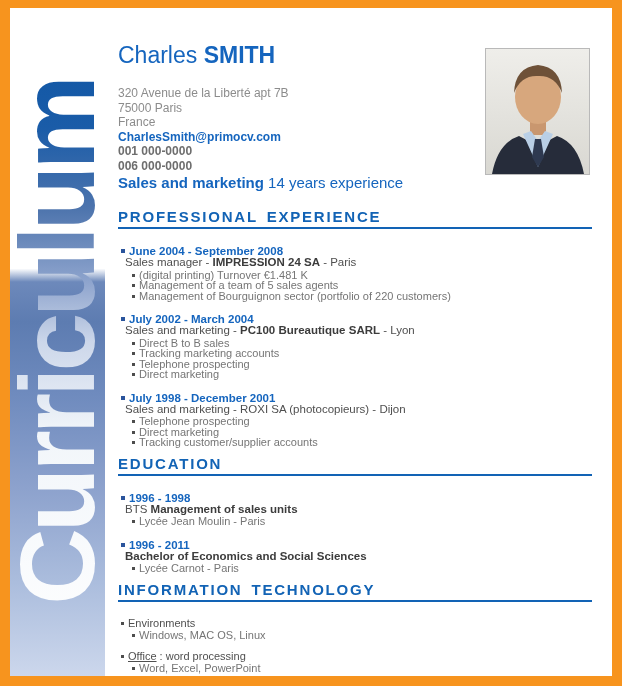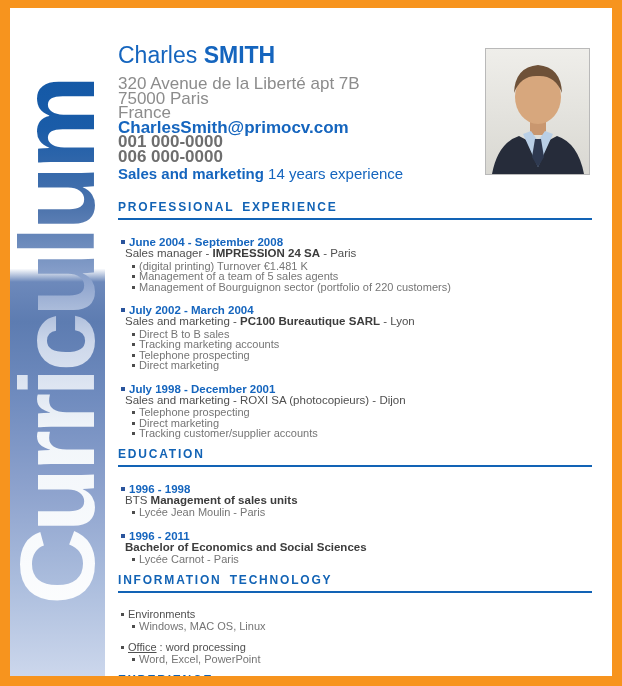--- a/index.html
+++ b/index.html
@@ -37,38 +37,38 @@
     -webkit-background-clip: text; background-clip: text; color: transparent;
   }
 
   
   .main { position: absolute; left: 108px; top: 8px; width: 474px; }
 
   .name { margin: 26px 0 0; font-size: 23px; line-height: 26px;
           font-weight: normal; color: #1565BE; }
   .name b { font-weight: bold; }
 
-  .address { margin-top: 9px; font-size: 17px; line-height: 14.5px; color: #8c8c8c; }
+  .address { margin-top: 18px; font-size: 12px; line-height: 14.5px; color: #8c8c8c; }
   .email { color: #1565BE; font-weight: bold; cursor: pointer; }
   .phone { color: #6e6e6e; font-weight: bold; }
 
   .photo {
     position: absolute; top: 32px; right: 2px;
     width: 105px; height: 127px;
     border: 1px solid #b9b9b9; background: #eceae6;
   }
   .photo svg { display: block; }
 
   .headline { font-size: 15px; line-height: 19px; color: #1565BE; }
   .headline .hl-bold { font-weight: bold; }
 
   .section { padding-top: 8px; }
   .section-experience { padding-top: 17px; }
   .section-title {
-    font-size: 12px; line-height: 15px; font-weight: bold;
+    font-size: 15px; line-height: 15px; font-weight: bold;
     color: #1263B5; letter-spacing: 1.8px; word-spacing: 3px;
     padding-bottom: 3px; border-bottom: 2px solid #1263B5;
   }
 
   .entries { margin-top: 16px; }
   .entry { margin-bottom: 12px; }
   .entry:last-child { margin-bottom: 0; }
 
   .sq { display: inline-block; width: 4px; height: 4px;
         margin-right: 4px; position: relative; top: -2px; }

